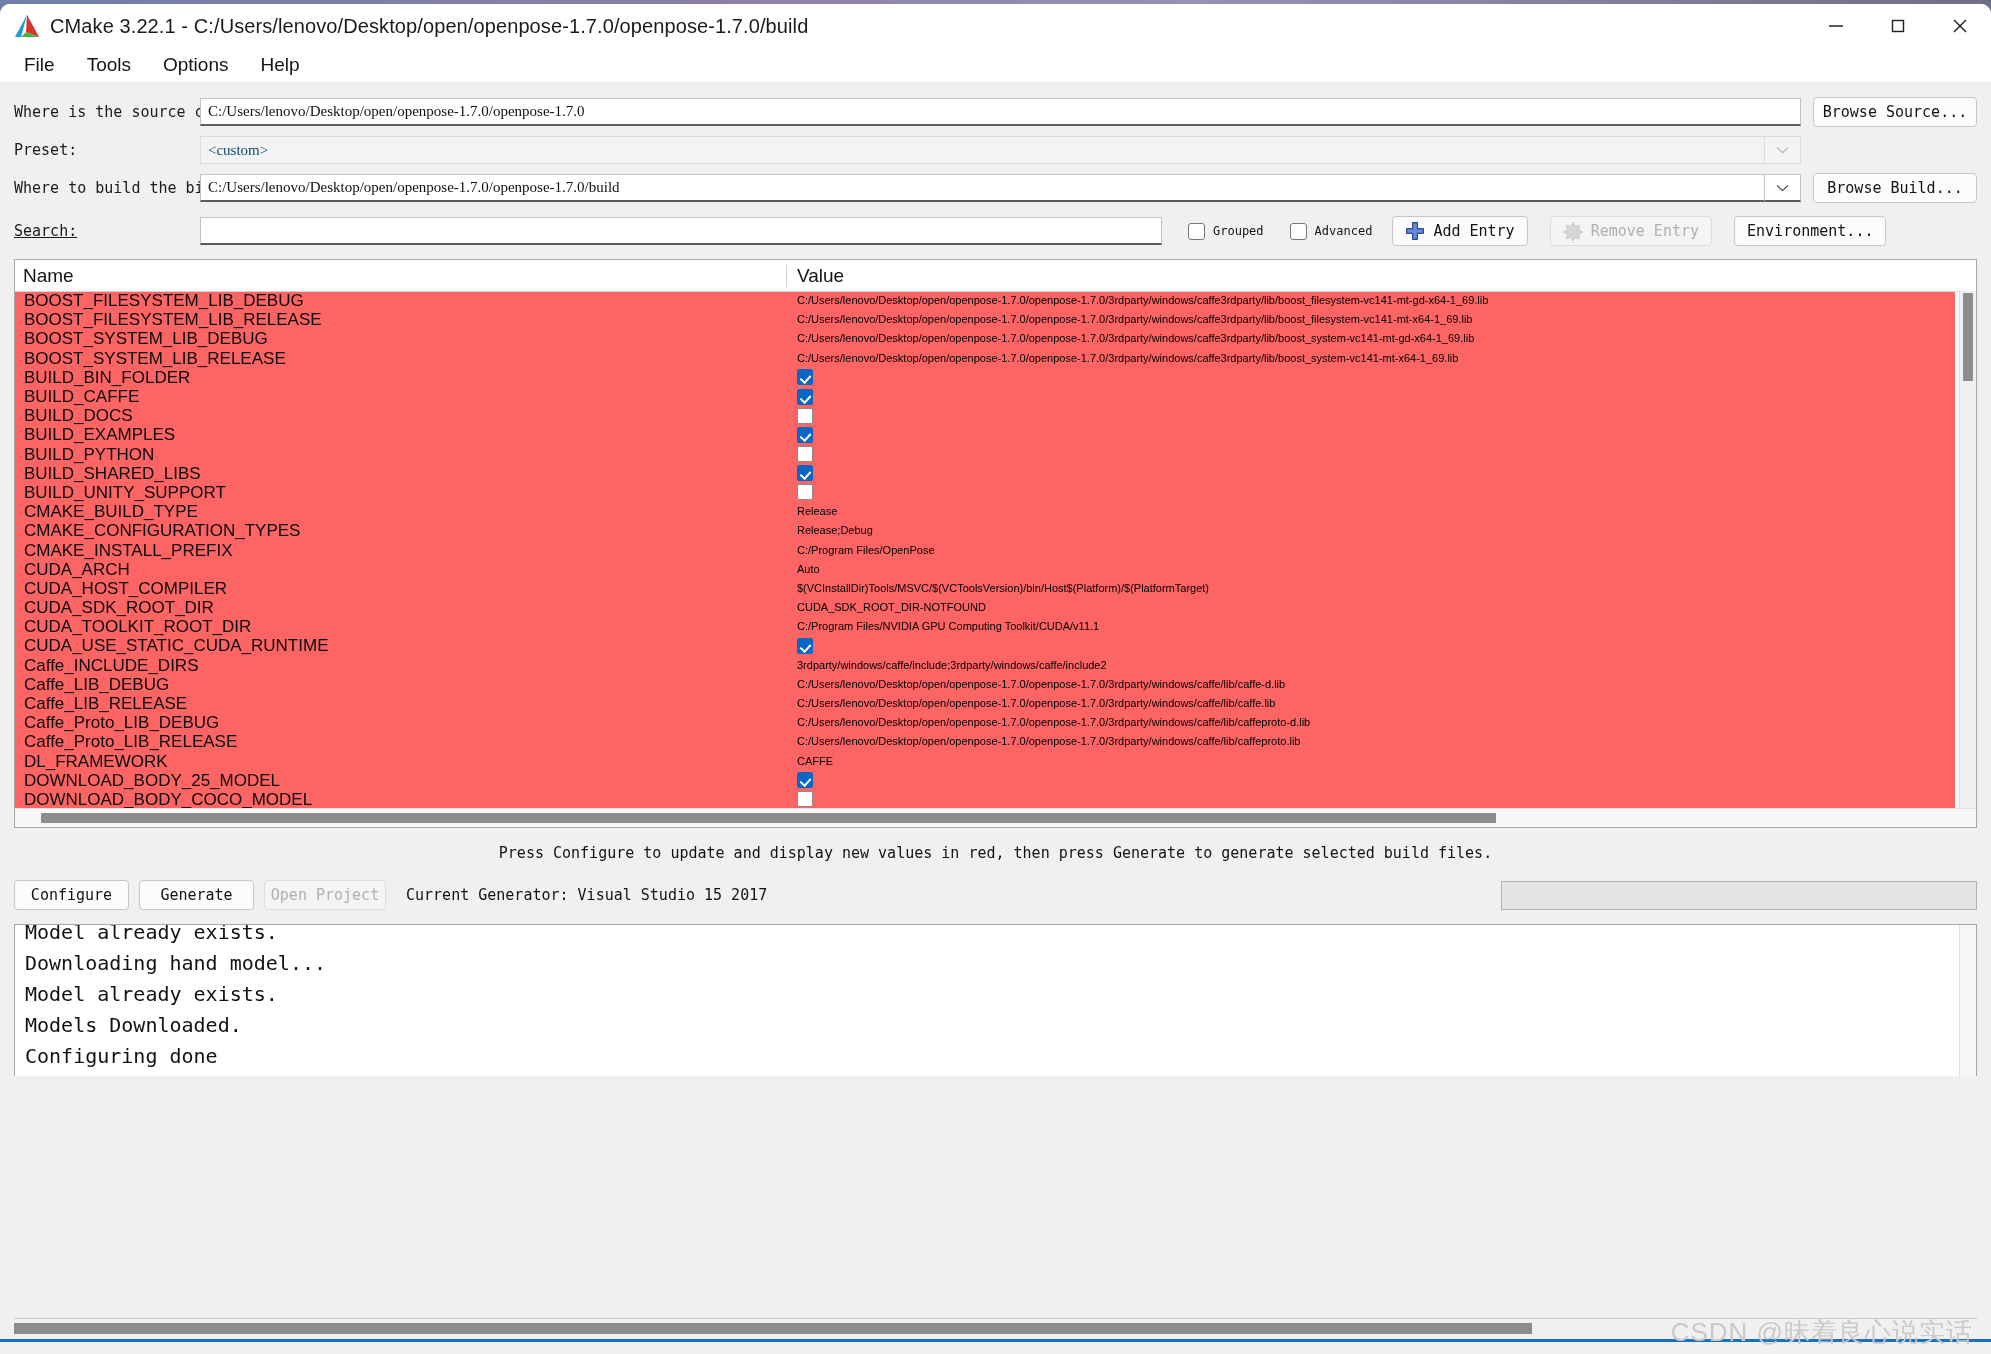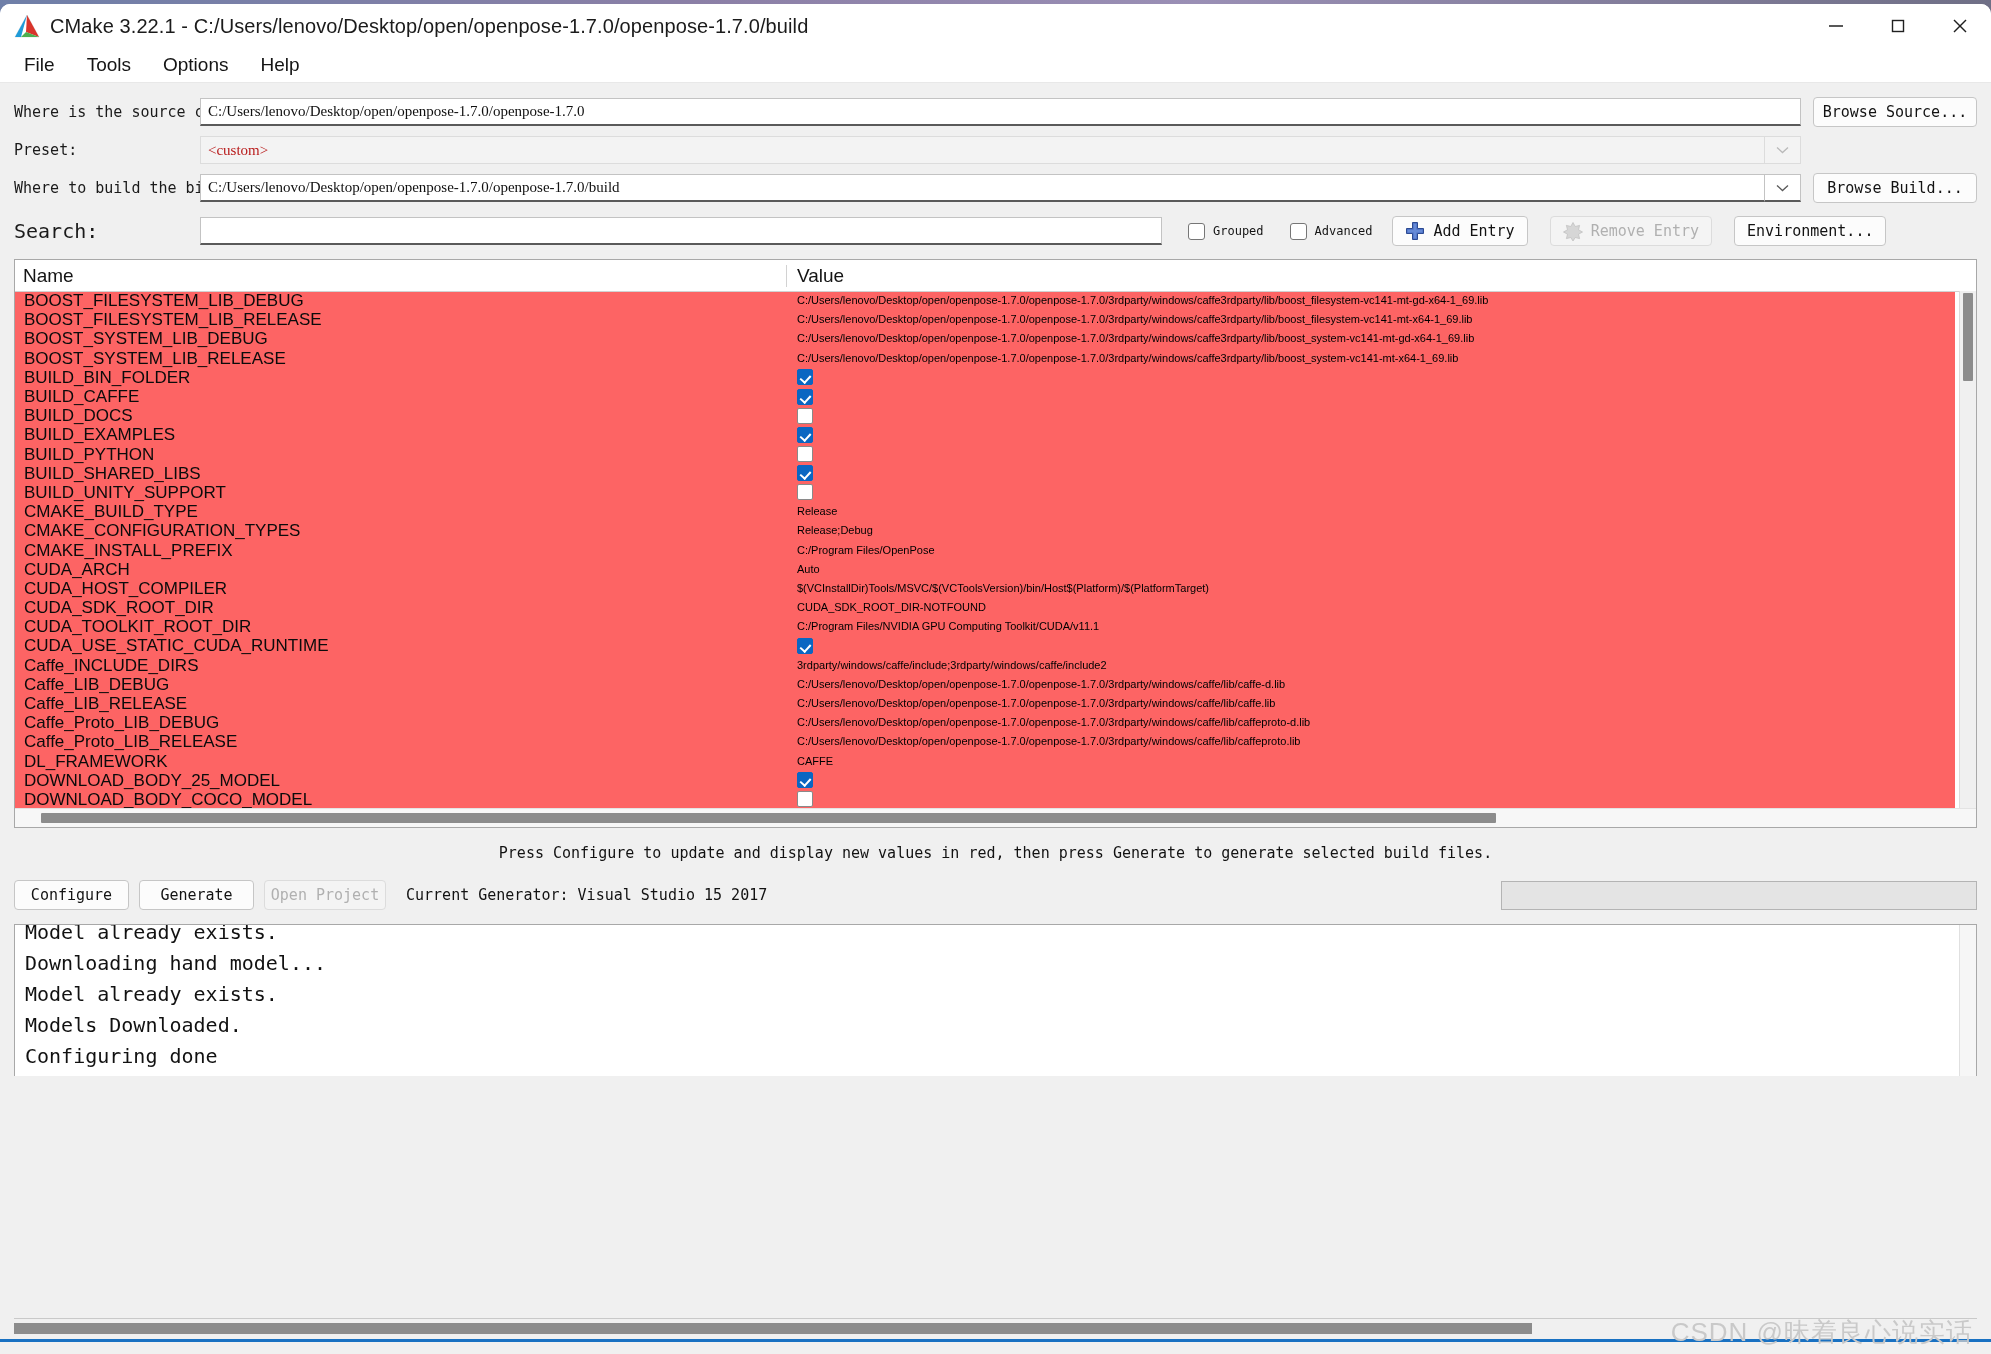--- a/index.html
+++ b/index.html
@@ -149,21 +149,21 @@
     font-family: Liberation Serif, serif;
     font-size: 15px;
     color: #101010;
     overflow: hidden;
     white-space: nowrap;
   }
   .textinput.disabled {
     background: #f3f3f3;
     border: 1px solid #dcdcdc;
     border-bottom: 1px solid #dcdcdc;
-    color: #b91c1c;
+    color: #0c4a6e;
   }
   .combo-arrow {
     width: 36px;
     flex: 0 0 36px;
     background: #ffffff;
     border: 1px solid #c3c3c3;
     border-left: none;
     border-bottom: 2px solid #5a5a5a;
     box-sizing: border-box;
     display: flex;
@@ -204,24 +204,25 @@
 
   
   .searchrow {
     display: flex;
     align-items: center;
     height: 40px;
     margin-top: 4px;
   }
   .search-label {
     font-family: "DejaVu Sans Mono", monospace;
-    font-size: 20px;
+    font-size: 15px;
     color: #1a1a1a;
     width: 186px;
     flex: 0 0 186px;
+    text-decoration: underline;
   }
   .search-input {
     width: 962px;
     flex: 0 0 962px;
     height: 28px;
     background: #ffffff;
     border: 1px solid #c3c3c3;
     border-bottom: 2px solid #5a5a5a;
     box-sizing: border-box;
   }

